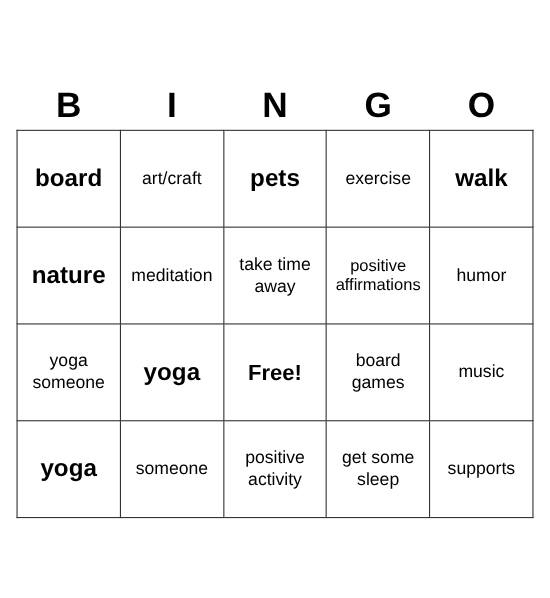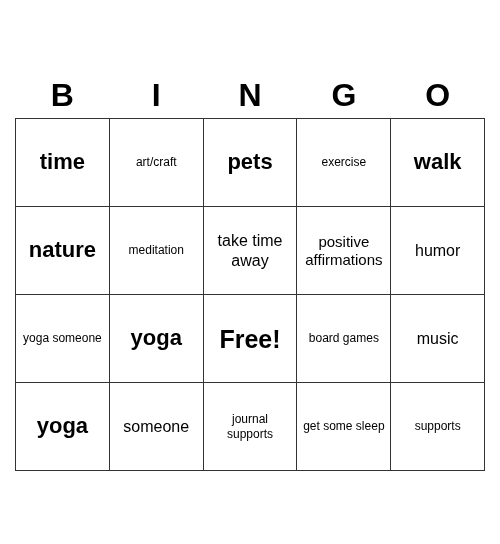--- a/index.html
+++ b/index.html
@@ -46,48 +46,48 @@
     .cell-large {
       font-size: 22px;
       font-weight: bold;
     }
 
     .cell-medium {
       font-size: 16px;
     }
 
     .cell-small {
-      font-size: 12px;
+      font-size: 16px;
     }
 
     .cell-xsmall {
       font-size: 15px;
     }
 
     .free-cell {
-      font-size: 25px;
+      font-size: 20px;
       font-weight: bold;
     }
   </style>
 </head>
 <body>
 
 <table class="bingo-card">
   <thead>
     <tr class="header-row">
     <th>B</th>
         <th>I</th>
         <th>N</th>
         <th>G</th>
         <th>O</th>
       </tr>
   </thead>
   <tbody id="bingo-body">
   <tr>
-        <td class="cell-large">time</td>
+        <td class="cell-large">board</td>
         <td class="cell-small">art/craft</td>
         <td class="cell-large">pets</td>
         <td class="cell-small">exercise</td>
         <td class="cell-large">walk</td>
       </tr>
       <tr>
         <td class="cell-large">nature</td>
         <td class="cell-small">meditation</td>
         <td class="cell-medium">take time away</td>
         <td class="cell-xsmall">positive affirmations</td>
@@ -96,18 +96,18 @@
       <tr>
         <td class="cell-small">yoga someone</td>
         <td class="cell-large">yoga</td>
         <td class="free-cell">Free!</td>
         <td class="cell-small">board games</td>
         <td class="cell-medium">music</td>
       </tr>
       <tr>
         <td class="cell-large">yoga</td>
         <td class="cell-medium">someone</td>
-        <td class="cell-small">journal supports</td>
+        <td class="cell-small">positive activity</td>
         <td class="cell-small">get some sleep</td>
         <td class="cell-small">supports</td>
       </tr>
     </tbody>
 </table>
 
 </body></html>

